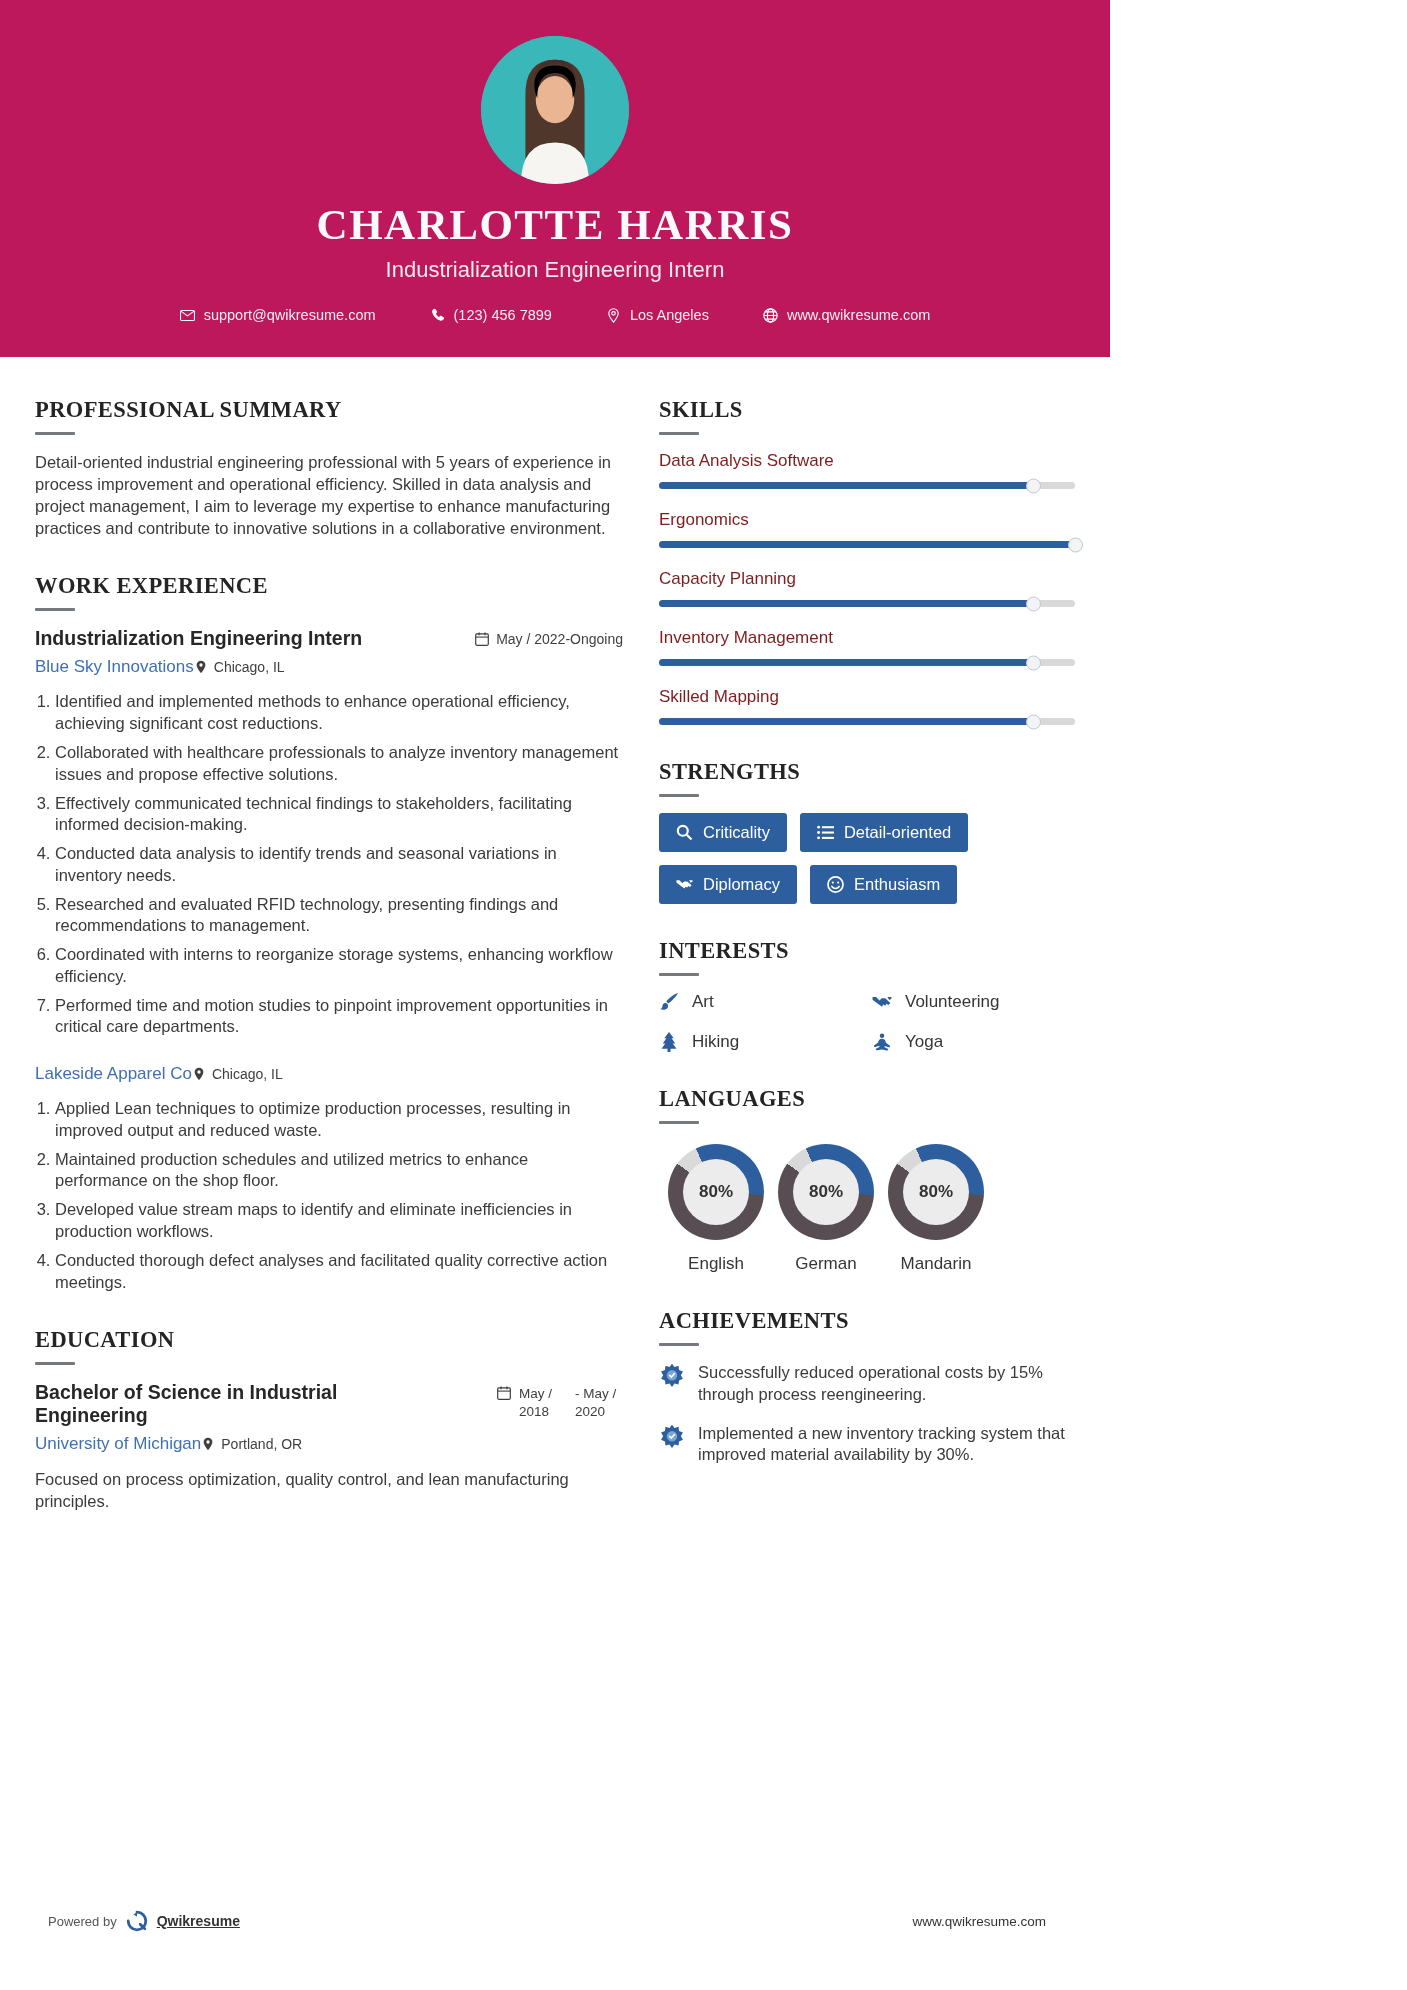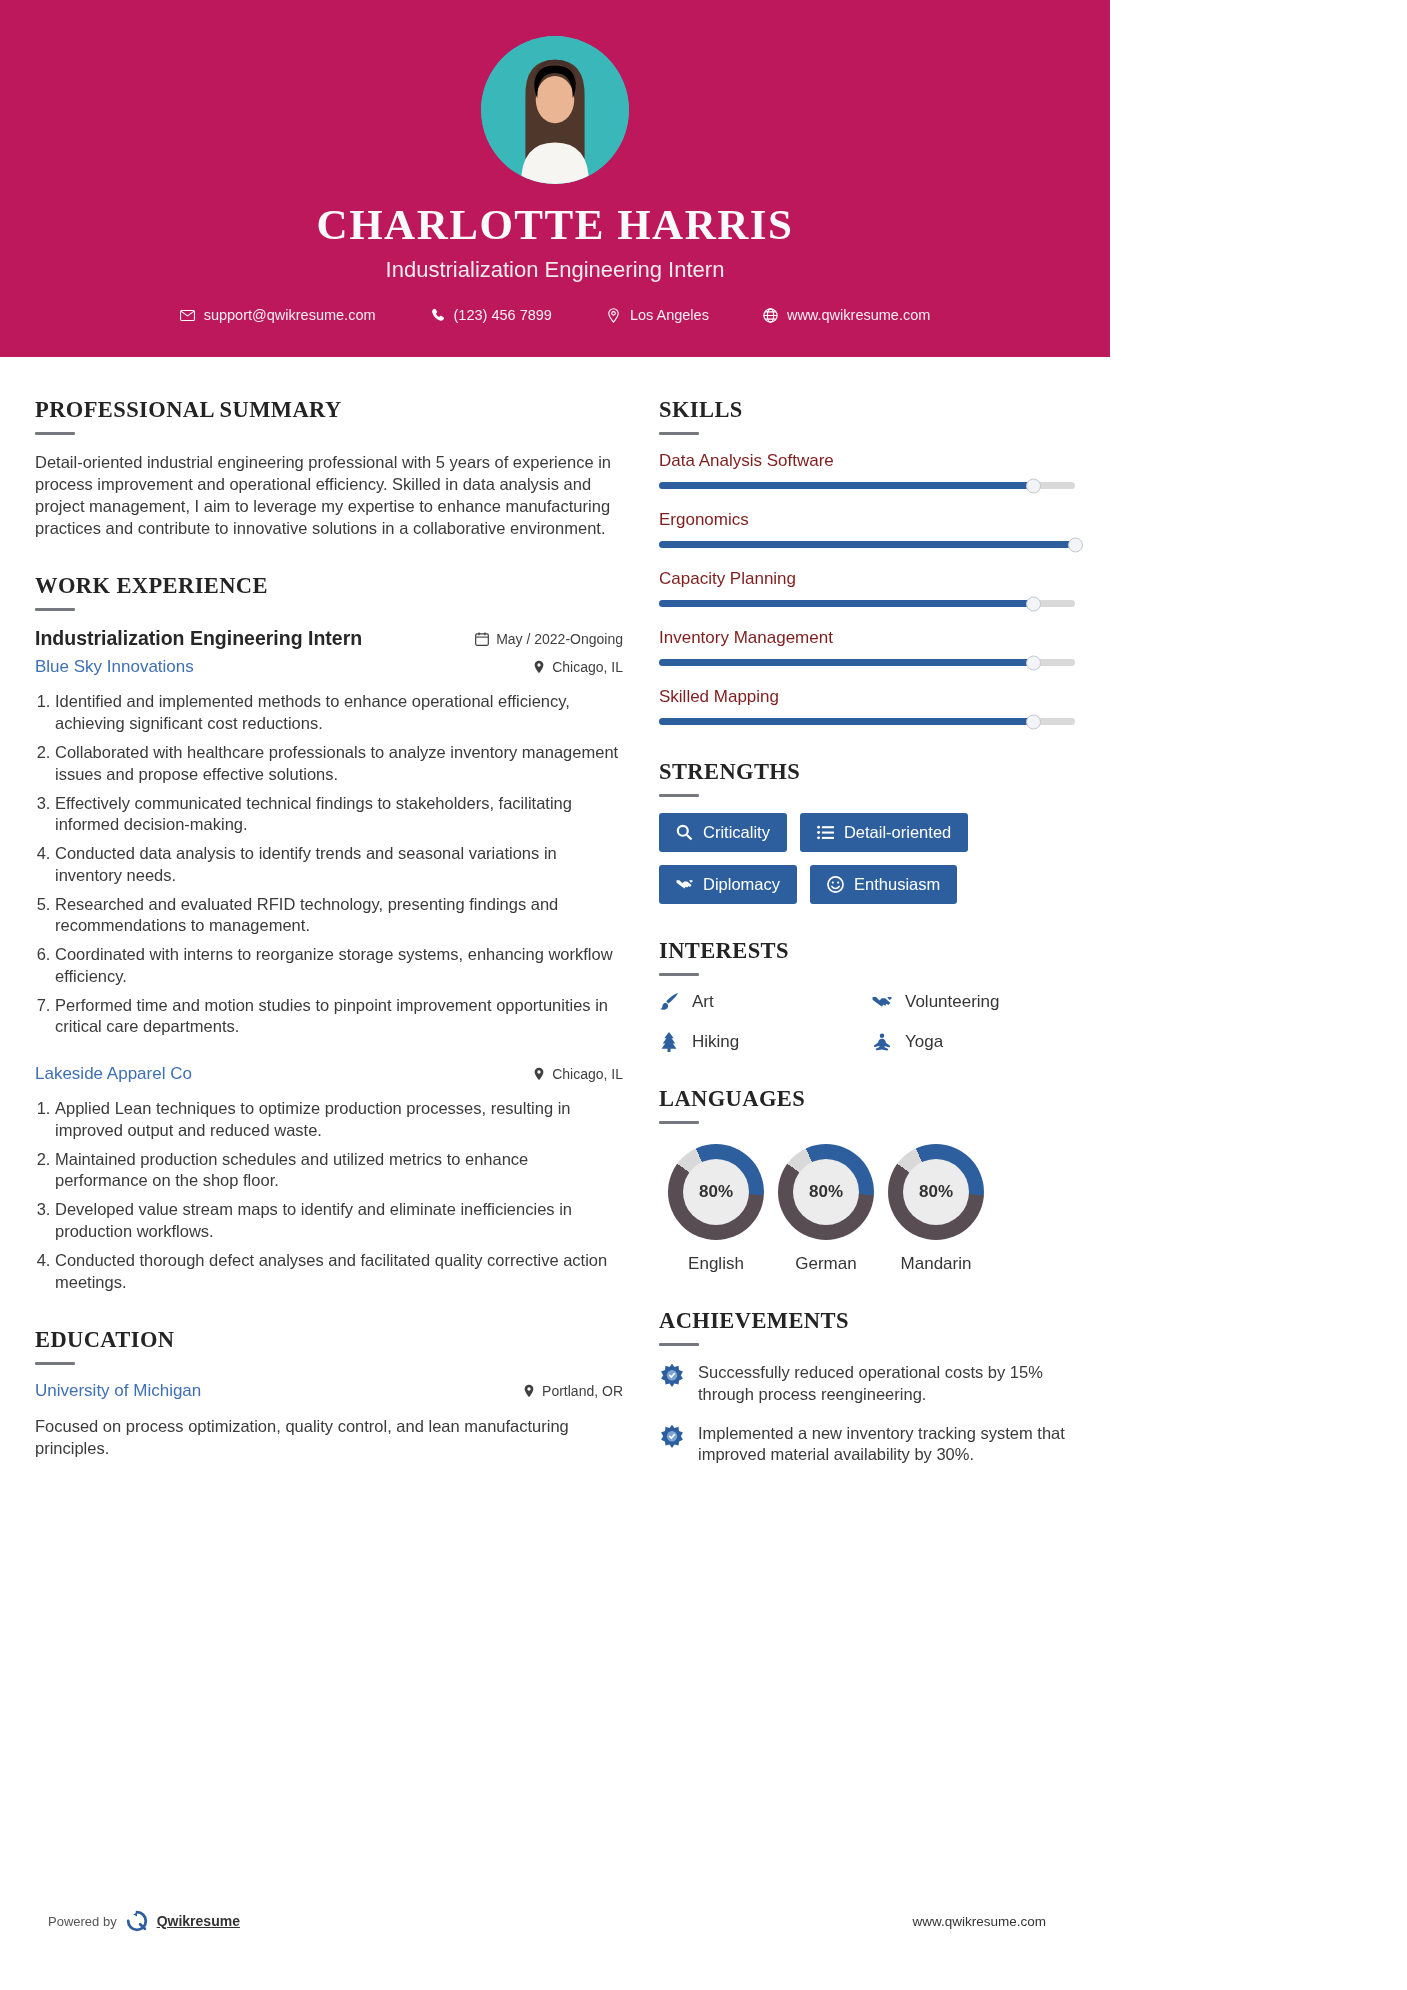--- a/index.html
+++ b/index.html
@@ -26,21 +26,21 @@
   section{margin-bottom:34px;}
 
   .body-text{font-size:16.5px;line-height:1.34;color:#3b3b3b;margin:0;}
 
   
   .job{margin-bottom:26px;}
   .job-head{display:flex;justify-content:space-between;align-items:flex-start;gap:10px;}
   .job-title{font-size:19.5px;font-weight:700;color:#272727;margin:0;}
   .job-date{display:inline-flex;align-items:center;gap:7px;font-size:14px;color:#3f3f3f;white-space:nowrap;margin-top:4px;}
   .job-date svg,.job-loc svg{width:14px;height:14px;}
-  .job-sub{display:flex;justify-content:space-between;align-items:center;margin-top:7px;}
+  .job-sub{display:flex;align-items:center;margin-top:7px;}
   .company{font-size:17px;color:#3f6fb5;text-decoration:none;}
   .job-loc{display:inline-flex;align-items:center;gap:6px;font-size:14px;color:#3f3f3f;}
   ol.bullets{margin:14px 0 0;padding-left:20px;}
   ol.bullets li{font-size:16.5px;line-height:1.32;margin-bottom:7px;color:#3b3b3b;}
 
   
   .edu-head{display:flex;justify-content:space-between;align-items:flex-start;gap:10px;}
   .edu-degree{max-width:340px;}
   .edu-dates{display:flex;align-items:flex-start;gap:8px;font-size:13.5px;color:#3f3f3f;margin-top:4px;}
   .edu-dates svg{width:14px;height:14px;margin-top:1px;}
@@ -196,20 +196,32 @@
             <li>Applied Lean techniques to optimize production processes, resulting in improved output and reduced waste.</li>
             <li>Maintained production schedules and utilized metrics to enhance performance on the shop floor.</li>
             <li>Developed value stream maps to identify and eliminate inefficiencies in production workflows.</li>
             <li>Conducted thorough defect analyses and facilitated quality corrective action meetings.</li>
           </ol>
         </article>
       </section>
 
       <section>
         <h2 class="sec-title">EDUCATION</h2>
+        <div class="edu-head">
+          <h3 class="job-title edu-degree">Bachelor of Science in Industrial Engineering</h3>
+          <span class="edu-dates">
+            <svg viewBox="0 0 14 14">
+                <rect x="0.7" y="1.9" width="12.6" height="11.4" rx="1.2" fill="none" stroke="#3f3f3f" stroke-width="1.2"></rect>
+                <path d="M0.7 5.1h12.6" stroke="#3f3f3f" stroke-width="1.1"></path>
+                <path d="M4 0.4v2.8M10 0.4v2.8" stroke="#3f3f3f" stroke-width="1.3"></path>
+              </svg>
+            <span class="edu-date">May / 2018</span>
+            <span class="edu-date">- May / 2020</span>
+          </span>
+        </div>
         <div class="job-sub">
           <a class="company">University of Michigan</a>
           <span class="job-loc">
             <svg viewBox="0 0 12 16">
                 <path d="M6 .8C3.2.8 1 3 1 5.7 1 9.3 6 15 6 15s5-5.7 5-9.3C11 3 8.8.8 6 .8z" fill="#3f3f3f"></path>
                 <circle cx="6" cy="5.7" r="1.9" fill="#fff"></circle>
               </svg>
             <span>Portland, OR</span>
           </span>
         </div>

